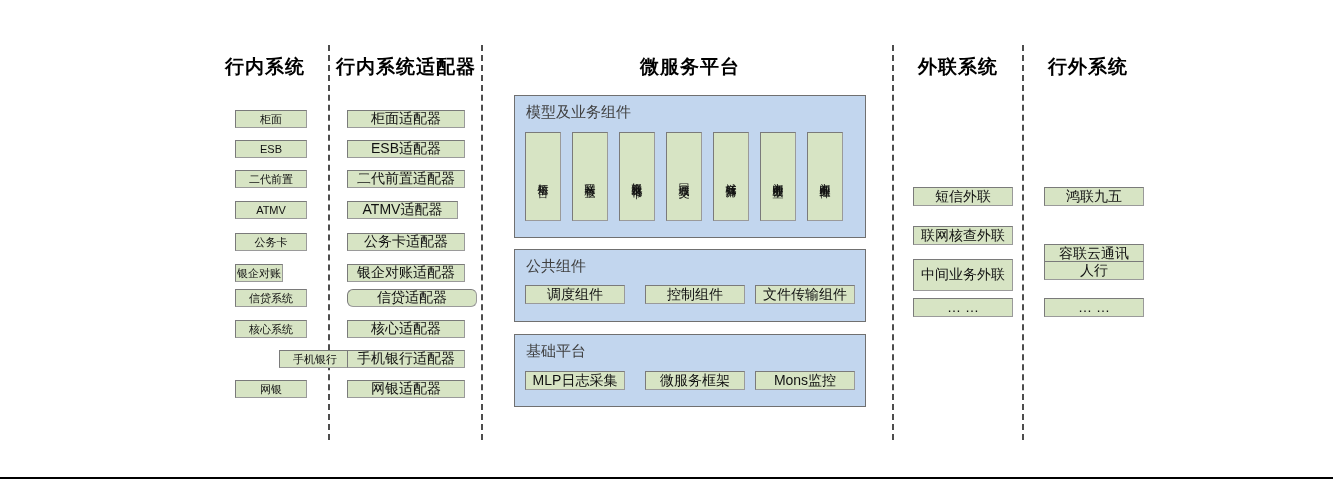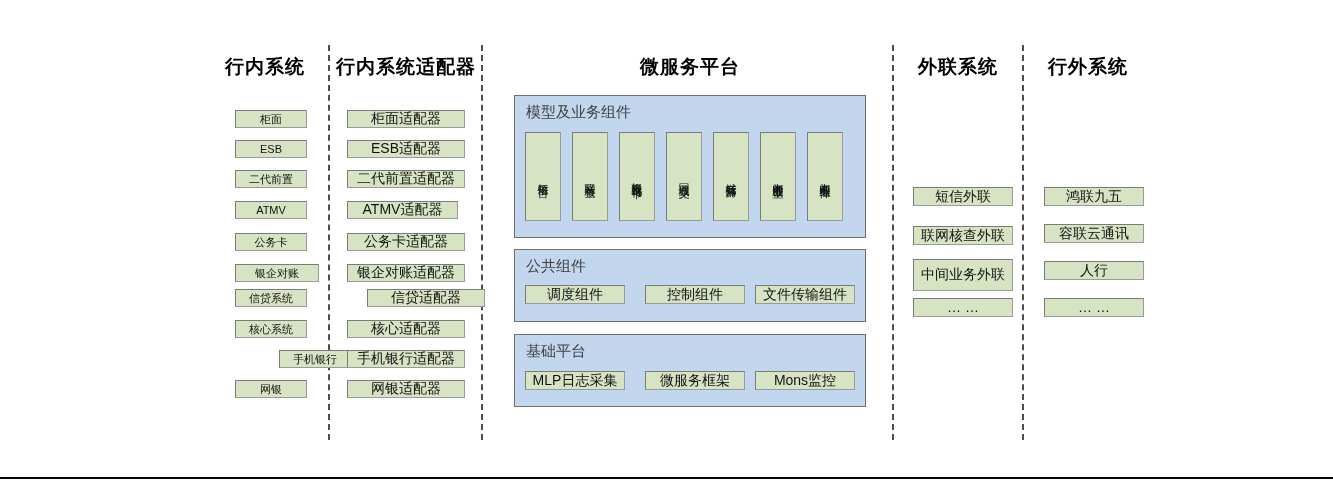--- a/index.html
+++ b/index.html
@@ -105,33 +105,33 @@
   <div class="col-title" style="left:205px; top:54px; width:120px;">行内系统</div>
   <div class="col-title" style="left:540px; top:54px; width:300px;">微服务平台</div>
   <div class="col-title" style="left:898px; top:54px; width:120px;">外联系统</div>
   <div class="col-title" style="left:1028px; top:54px; width:120px;">行外系统</div>
 
   <div class="node" style="left:235px; top:110px; width:72px; height:18px;">柜面</div>
   <div class="node" style="left:235px; top:140px; width:72px; height:18px;">ESB</div>
   <div class="node" style="left:235px; top:170px; width:72px; height:18px;">二代前置</div>
   <div class="node" style="left:235px; top:201px; width:72px; height:18px;">ATMV</div>
   <div class="node" style="left:235px; top:233px; width:72px; height:18px;">公务卡</div>
-  <div class="node" style="left:235px; top:264px; width:84px; height:18px;">银企对账</div>
+  <div class="node" style="left:235px; top:264px; width:48px; height:18px;">银企对账</div>
   <div class="node" style="left:235px; top:289px; width:72px; height:18px;">信贷系统</div>
   <div class="node" style="left:235px; top:320px; width:72px; height:18px;">核心系统</div>
   <div class="node" style="left:235px; top:350px; width:72px; height:18px;margin-left:44px;">手机银行</div>
   <div class="node" style="left:235px; top:380px; width:72px; height:18px;">网银</div>
 
   <div class="node small" style="left:347px; top:110px; width:118px; height:18px;">柜面适配器</div>
   <div class="node small" style="left:347px; top:140px; width:118px; height:18px;">ESB适配器</div>
   <div class="node small" style="left:347px; top:170px; width:118px; height:18px;">二代前置适配器</div>
   <div class="node small" style="left:347px; top:201px; width:111px; height:18px;">ATMV适配器</div>
   <div class="node small" style="left:347px; top:233px; width:118px; height:18px;">公务卡适配器</div>
   <div class="node small" style="left:347px; top:264px; width:118px; height:18px;">银企对账适配器</div>
-  <div class="node small" style="left:367px; top:289px; width:118px; height:18px;">信贷适配器</div>
+  <div class="node small" style="left:347px; top:289px; width:130px; height:18px;border-radius:6px;">信贷适配器</div>
   <div class="node small" style="left:347px; top:320px; width:118px; height:18px;">核心适配器</div>
   <div class="node small" style="left:347px; top:350px; width:118px; height:18px;">手机银行适配器</div>
   <div class="node small" style="left:347px; top:380px; width:118px; height:18px;">网银适配器</div>
 
   <div class="panel" style="left:514px; top:95px; width:352px; height:143px;">
     <div class="panel-label">模型及业务组件</div>
   </div>
   <div class="node vertical" style="left:525px; top:132px; width:36px; height:89px;">短信平台</div>
   <div class="node vertical" style="left:572px; top:132px; width:36px; height:89px;">联网核查</div>
   <div class="node vertical" style="left:619px; top:132px; width:36px; height:89px;">银联及银行卡</div>
@@ -153,19 +153,19 @@
   <div class="node small" style="left:525px; top:371px; width:100px; height:19px;">MLP日志采集</div>
   <div class="node small" style="left:645px; top:371px; width:100px; height:19px;">微服务框架</div>
   <div class="node small" style="left:755px; top:371px; width:100px; height:19px;">Mons监控</div>
 
   <div class="node small" style="left:913px; top:187px; width:100px; height:19px;">短信外联</div>
   <div class="node small" style="left:913px; top:226px; width:100px; height:19px;">联网核查外联</div>
   <div class="node small" style="left:913px; top:259px; width:100px; height:32px;">中间业务外联</div>
   <div class="node small" style="left:913px; top:298px; width:100px; height:19px;">… …</div>
 
   <div class="node small" style="left:1044px; top:187px; width:100px; height:19px;">鸿联九五</div>
-  <div class="node small" style="left:1044px; top:224px; width:100px; height:19px;">容联云通讯</div>
+  <div class="node small" style="left:1044px; top:244px; width:100px; height:19px;">容联云通讯</div>
   <div class="node small" style="left:1044px; top:261px; width:100px; height:19px;">人行</div>
   <div class="node small" style="left:1044px; top:298px; width:100px; height:19px;">… …</div>
 
   <div class="bottom-rule"></div>
 
 </div>
 
 </body></html>

